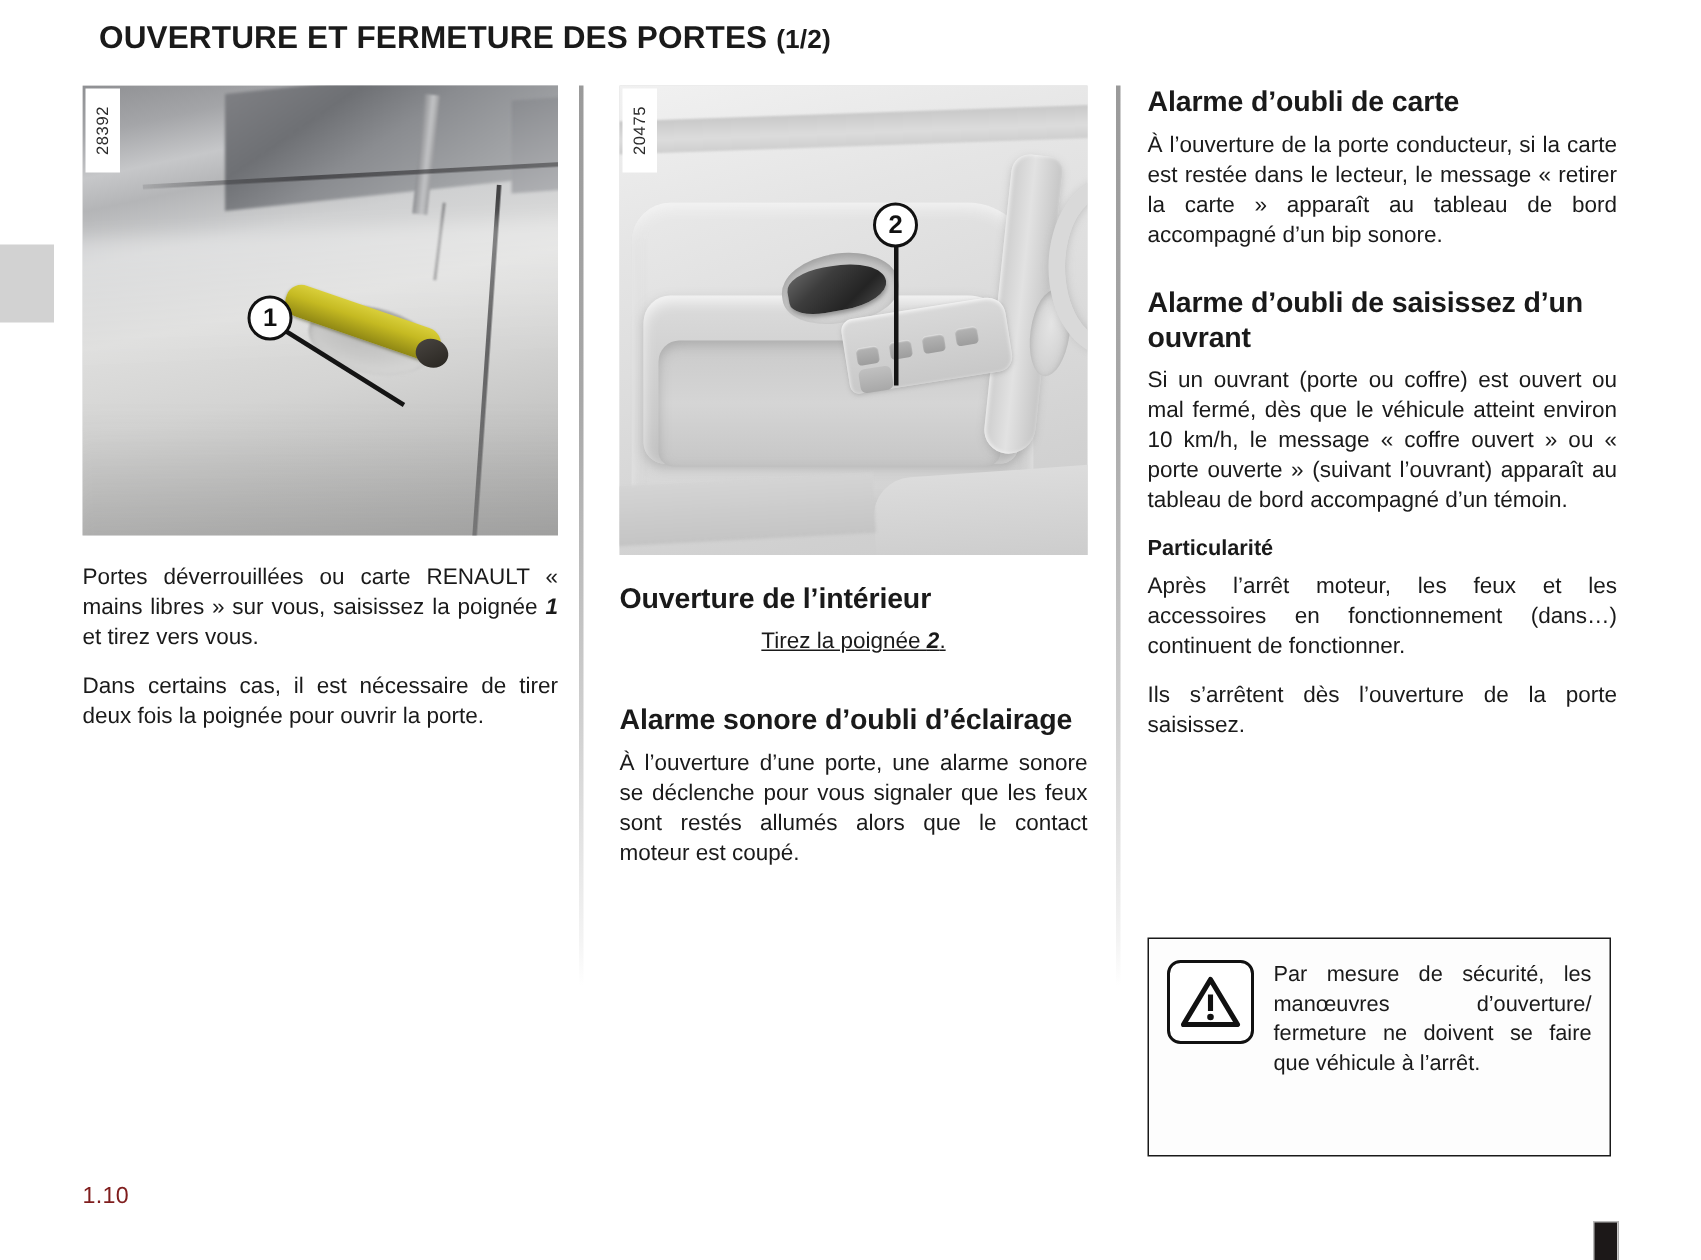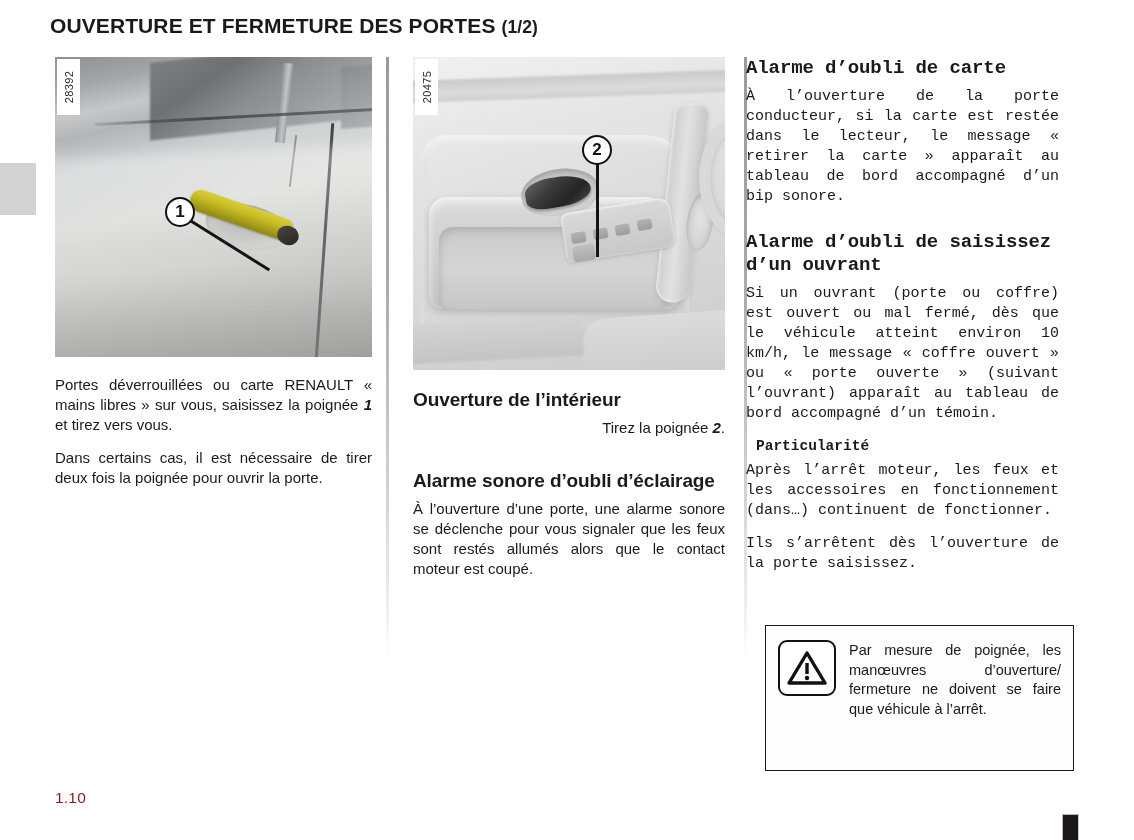--- a/index.html
+++ b/index.html
@@ -41,74 +41,74 @@
     left: 55px;
     top: 789px;
     font-size: 15.5px;
     letter-spacing: .2px;
     color: #7f1d1d;
   }
 
   
   .page-title {
     position: absolute;
-    left: 50px;
+    left: 66px;
     top: 14px;
     font-size: 21px;
     font-weight: bold;
     letter-spacing: .1px;
     white-space: nowrap;
     text-align: right;
   }
   .page-title .suffix {
     font-size: 17.5px;
     font-weight: bold;
   }
 
   
   .col {
     position: absolute;
     top: 57px;
   }
   .col-left  { left: 55px;  width: 317px; }
   .col-mid   { left: 413px; width: 312px; }
-  .col-right { left: 746px; width: 313px; font-family: Liberation Mono, monospace; }
+  .col-right { left: 765px; width: 313px; }
 
   .divider {
     position: absolute;
     top: 57px;
     width: 3px;
     height: 600px;
     background: linear-gradient(to bottom, #9a9a9a 0%, #a8a8a8 35%, #cfcfcf 70%, #f4f4f4 95%, #ffffff 100%);
   }
   .divider-1 { left: 386px; }
   .divider-2 { left: 744px; }
 
   
   h2.section-head {
     margin: 0 0 7px 0;
     font-size: 19px;
     font-weight: bold;
     line-height: 1.22;
     letter-spacing: -.1px;
   }
   h3.sub-head {
-    margin: 0 0 6px 10px;
+    margin: 0 0 6px 0;
     font-size: 14.5px;
     font-weight: bold;
     line-height: 1.25;
   }
   p.body {
     margin: 0 0 13px 0;
     font-size: 15px;
     line-height: 1.33;
     text-align: justify;
     text-justify: inter-word;
   }
-  p.body.left-align { text-align: right; }
+  p.body.left-align { text-align: center; text-decoration: underline; }
   p.body .num { font-weight: bold; font-style: italic; }
   .gap-lg { height: 18px; }
   .gap-md { height: 11px; }
 
   
   .figure {
     position: relative;
     overflow: hidden;
     background: #d8d8d8;
   }
@@ -515,17 +515,17 @@
 
 <div class="warning-box">
   <div class="warning-inner">
     <div class="warn-icon">
       <svg width="40" height="36" viewBox="0 0 40 36" aria-hidden="true">
         <path d="M20 3 L38 33 L2 33 Z" fill="none" stroke="#111111" stroke-width="3.4" stroke-linejoin="round"></path>
         <rect x="18.3" y="13" width="3.4" height="11" fill="#111111"></rect>
         <circle cx="20" cy="28" r="2.2" fill="#111111"></circle>
       </svg>
     </div>
-    <div class="warning-text">Par mesure de poignée, les manœuvres d’ouverture/ fermeture ne doivent se faire que véhicule à l’arrêt.</div>
+    <div class="warning-text">Par mesure de sécurité, les manœuvres d’ouverture/ fermeture ne doivent se faire que véhicule à l’arrêt.</div>
   </div>
 </div>
 
 <div class="page-number">1.10</div>
 
 </body></html>

